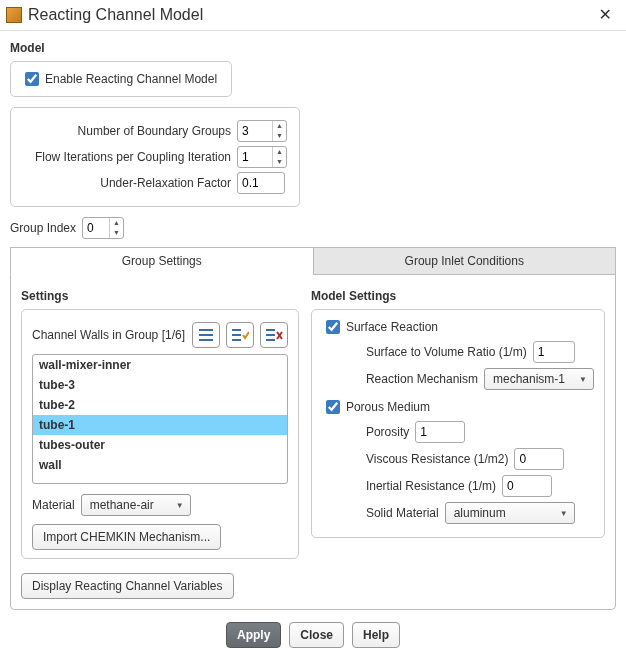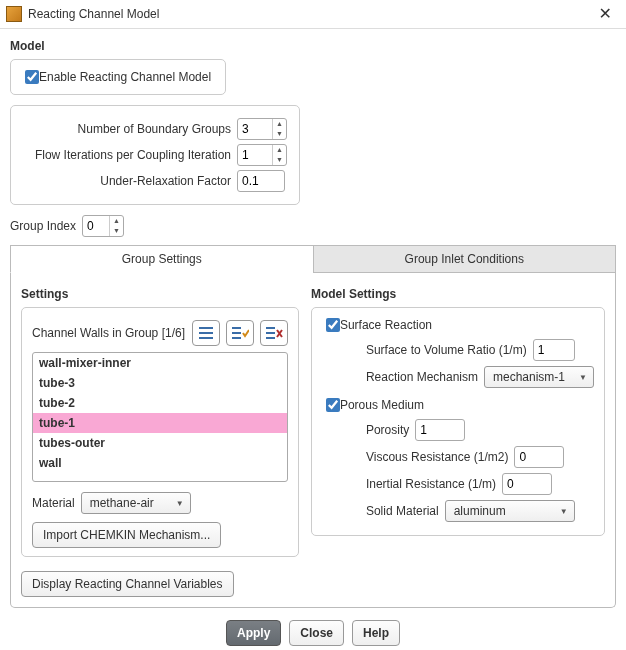--- a/index.html
+++ b/index.html
@@ -18,34 +18,34 @@
     align-items: center;
     padding: 6px 10px 6px 6px;
     border-bottom: 1px solid #ddd;
   }
   .titlebar .icon-box {
     width: 16px; height: 16px;
     background: linear-gradient(135deg, #e6a23c 0%, #c47a1a 100%);
     border: 1px solid #8a5a12;
     margin-right: 6px;
   }
-  .titlebar .title { font-size: 12px; flex: 1; }
+  .titlebar .title { font-size: 16px; flex: 1; }
   .titlebar .close {
     font-size: 16px; line-height: 1; cursor: pointer; padding: 0 4px;
     font-family: Arial, sans-serif;
   }
   .content { padding: 6px 10px 10px 10px; }
   .section-title { font-weight: bold; margin: 4px 0 6px 0; }
   .panel {
     border: 1px solid #ccc;
     border-radius: 5px;
     padding: 8px 10px;
     margin-bottom: 10px;
   }
-  .check-row { display: flex; align-items: center; padding: 2px 4px; }
+  .check-row { display: flex; align-items: center; gap: 6px; padding: 2px 4px; }
   input[type=checkbox] {
     width: 14px; height: 14px; margin: 0;
     accent-color: #3a7bbf;
   }
   .form-row {
     display: flex; align-items: center; gap: 6px;
     margin: 4px 0;
   }
   .form-row .lbl { text-align: right; white-space: nowrap; }
   .spin {
@@ -108,21 +108,21 @@
   .listbox {
     border: 1px solid #aaa; border-radius: 3px;
     height: 130px; overflow: auto; background: #fff;
     margin-bottom: 10px;
     font-weight: bold;
   }
   .listbox .item {
     padding: 3px 6px; cursor: pointer;
   }
   .listbox .item.selected {
-    background: #f9a8d4;
+    background: #7dd3fc;
   }
   .dropdown {
     display: inline-flex; align-items: center; justify-content: space-between;
     border: 1px solid #999; border-radius: 3px;
     background: linear-gradient(#fdfdfd,#efefef);
     padding: 2px 6px 2px 8px; height: 22px; cursor: pointer;
     min-width: 110px;
   }
   .dropdown .dd-label { flex: 1; text-align: left; }
   .dropdown .dd-car { font-size: 8px; color: #555; margin-left: 8px; }

